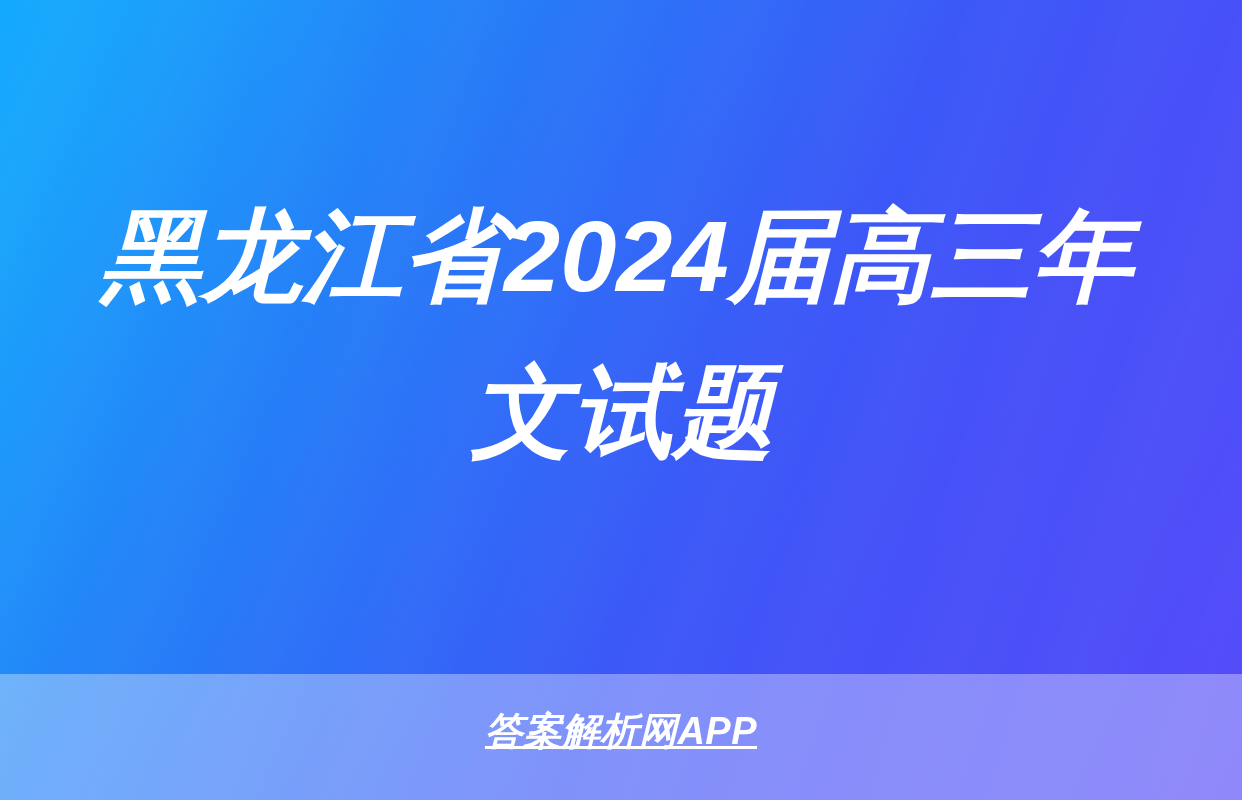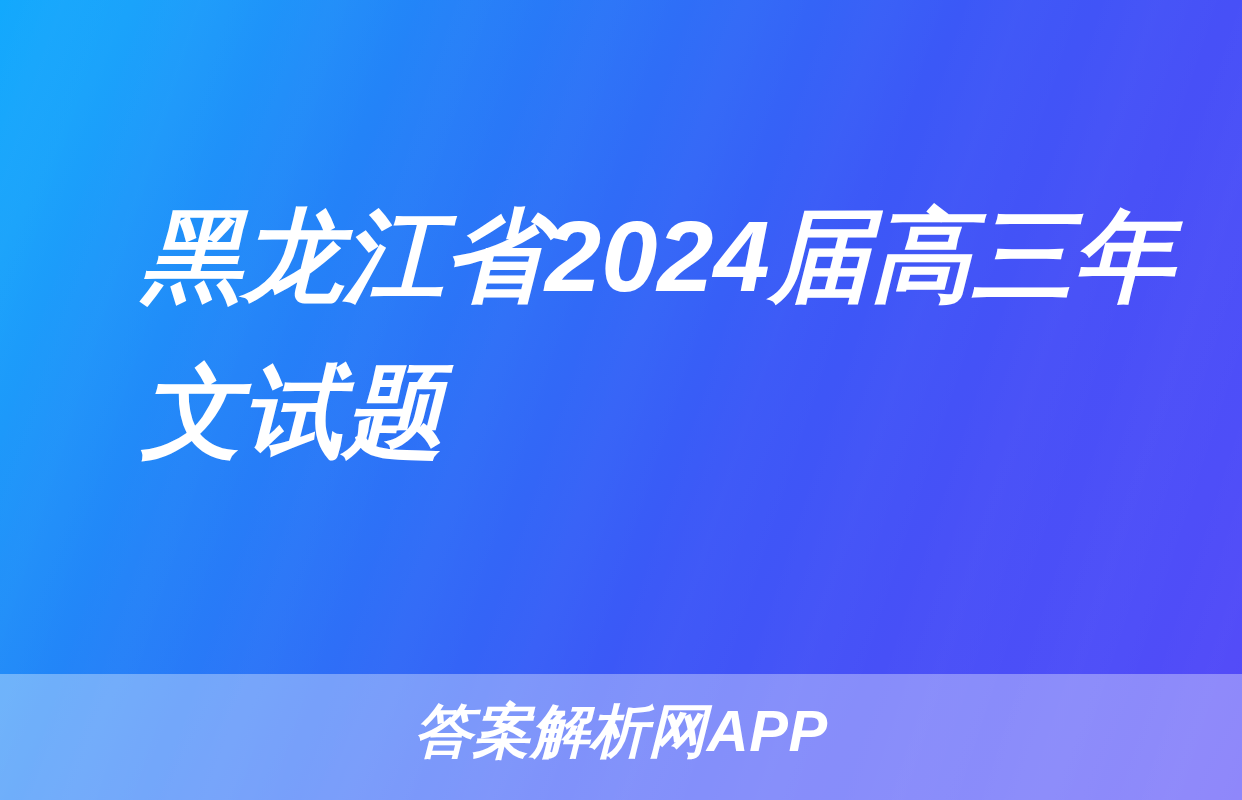--- a/index.html
+++ b/index.html
@@ -47,52 +47,52 @@
     top: 178px;
     width: 1045px;
     color: #ffffff;
     font-size: 101px;
     line-height: 156px;
     font-weight: bold;
     font-style: italic;
     letter-spacing: 0px;
     text-align: center;
     white-space: nowrap;
-    margin-left: 41px;
   }
   #title .tline {
     display: block;
     height: 156px;
   }
   #title .tline.l1,
   #title .tline.l2 { text-align: left; }
-  #title .tline.l3 { text-align: left; }
+  #title .tline.l3 { text-align: center; }
 
   
   #footer-band {
     position: absolute;
     left: 0;
     right: 0;
     top: 674px;
     height: 126px;
     background: rgba(255, 255, 255, 0.35);
   }
   #watermark {
     position: absolute;
     left: 0;
     right: 0;
     top: 706px;
     text-align: center;
     color: #ffffff;
-    font-size: 58px;
+    font-size: 38px;
     font-weight: bold;
     font-style: italic;
     line-height: 50px;
     letter-spacing: 0.5px;
     white-space: nowrap;
+    text-decoration: underline;
   }
 </style>
 </head>
 <body>
 
 <div id="card">
 
   <div id="sheen"></div>
 
   <div id="title">

